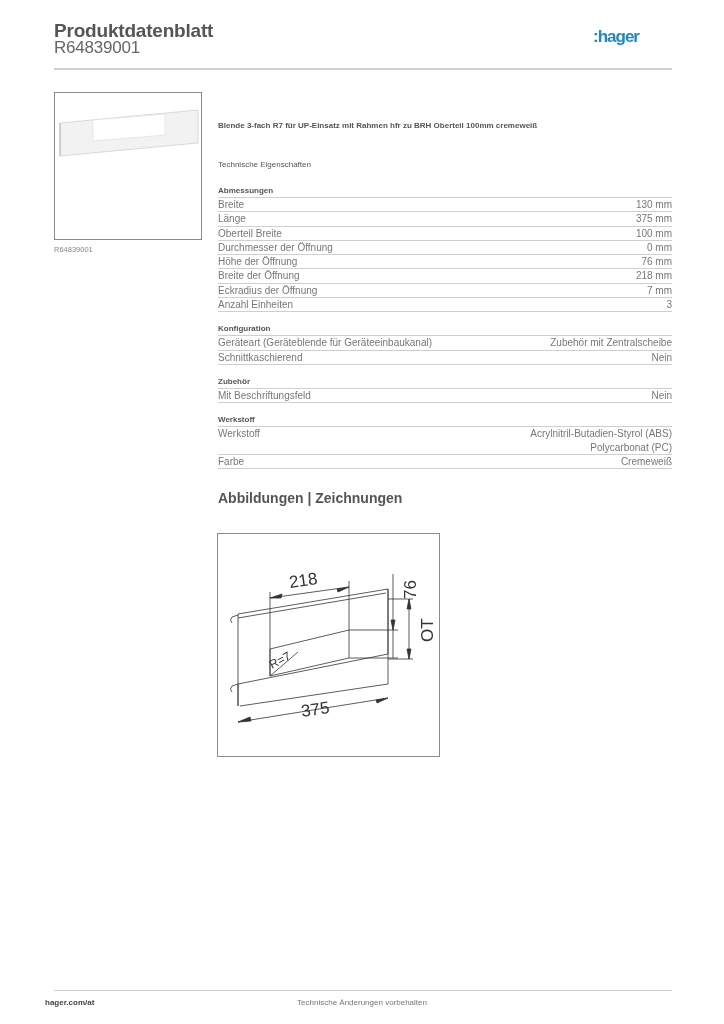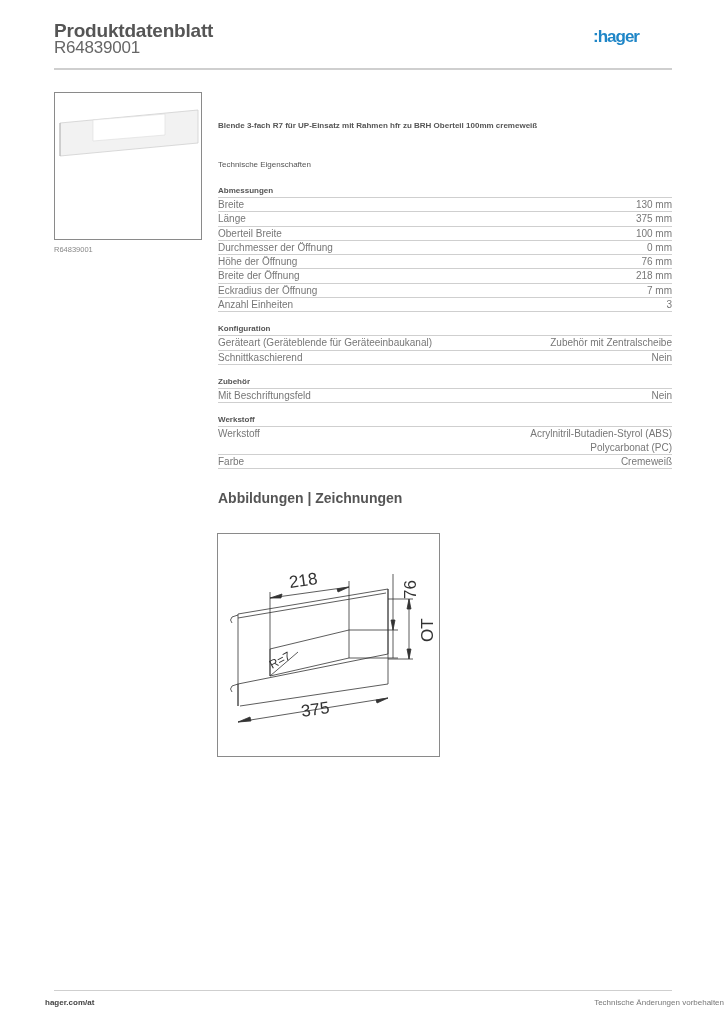--- a/index.html
+++ b/index.html
@@ -31,21 +31,21 @@
     font-size: 10px; color: #777; line-height: 13.3px;
     border-bottom: 1.5px solid #cfcfcf;
   }
   .row .val { text-align: right; white-space: pre-line; }
 
   .fig-title { font-size: 14px; font-weight: bold; color: #555; margin-top: 24px; line-height: 11px; }
   .fig-box { position: absolute; left: 217px; top: 533px; width: 223px; height: 224px; border: 1px solid #8a8a8a; box-sizing: border-box; }
 
   .footer-rule { position: absolute; left: 54px; top: 990px; width: 618px; height: 1px; background: #cfcfcf; }
   .footer-left { position: absolute; left: 45px; top: 998px; font-size: 8px; font-weight: bold; color: #444; }
-  .footer-center { position: absolute; left: 0; width: 724px; top: 998px; font-size: 8px; color: #777; text-align: right; }
+  .footer-center { position: absolute; left: 0; width: 724px; top: 998px; font-size: 8px; color: #777; text-align: center; }
   .footer-right { position: absolute; right: 52px; top: 998px; font-size: 8px; font-weight: normal; color: #444; margin-top: 40px; }
 </style>
 </head>
 <body>
 
 <div class="header-title">Produktdatenblatt</div>
 <div class="header-code">R64839001</div>
 <div class="logo">:hager</div>
 <div class="header-rule"></div>
 

